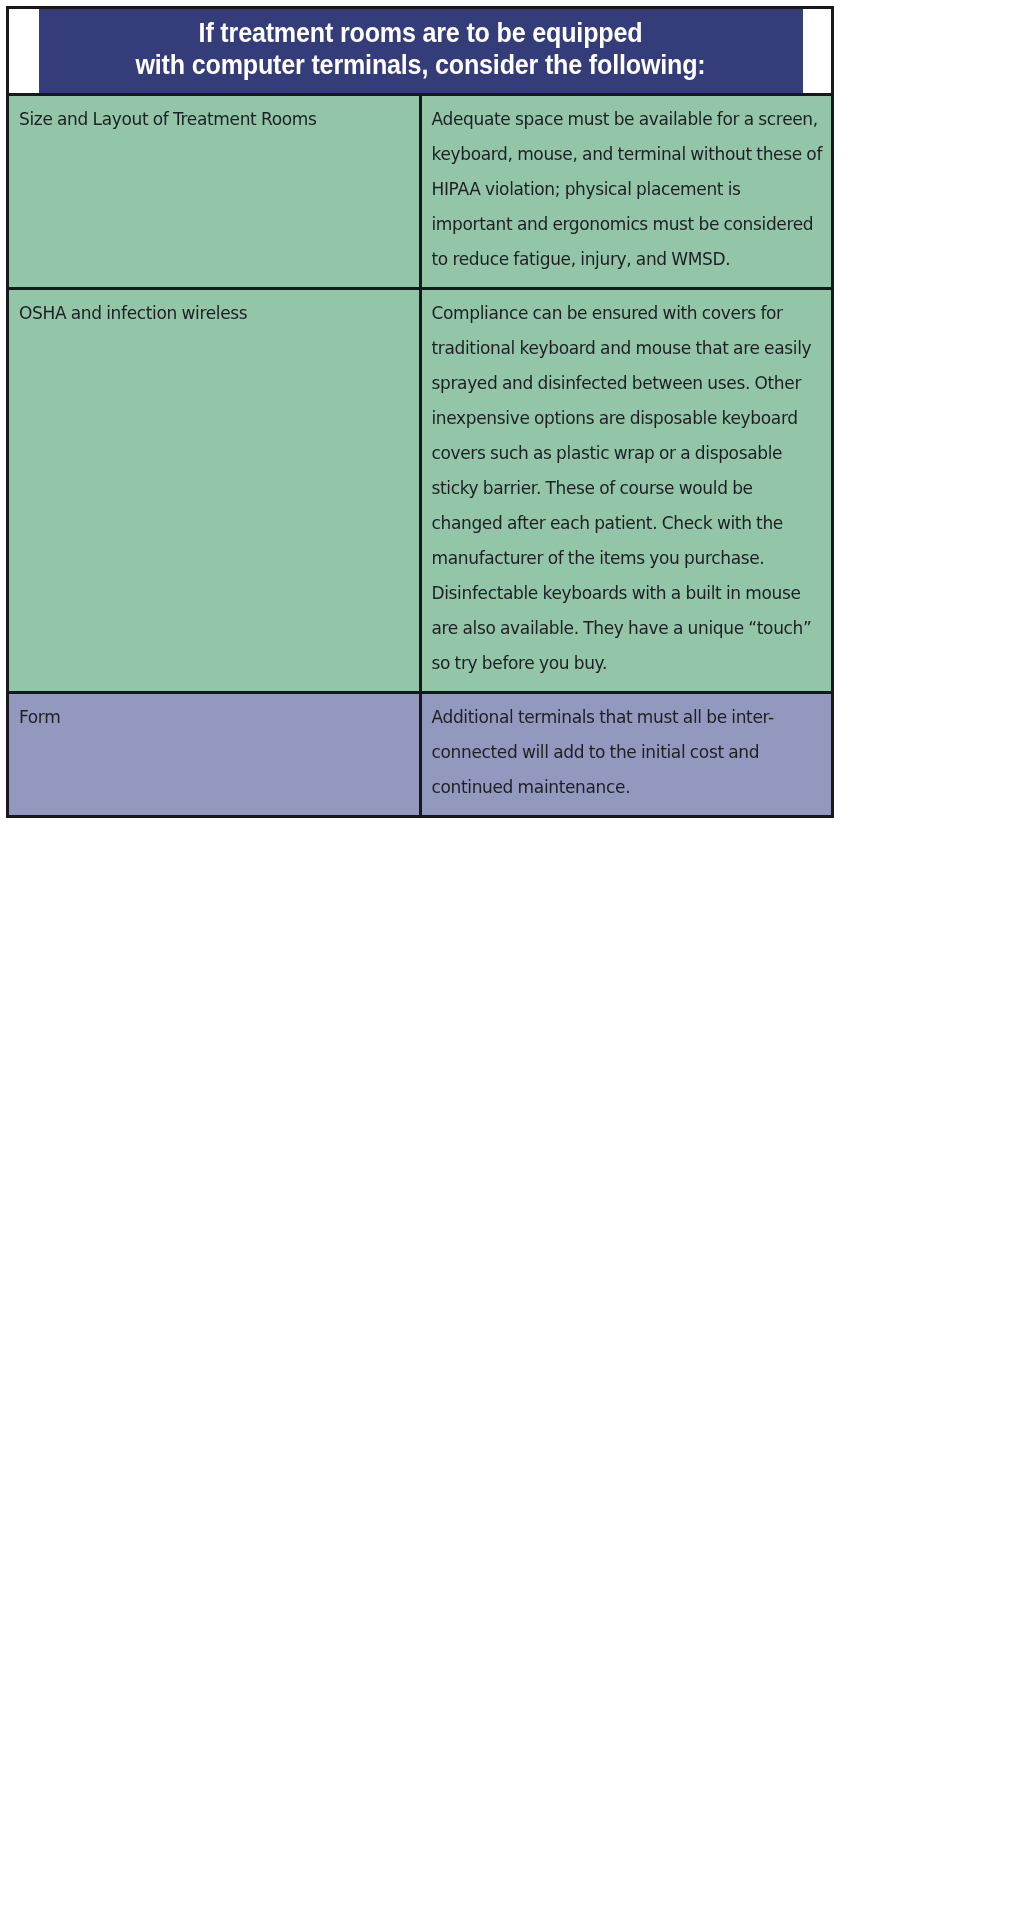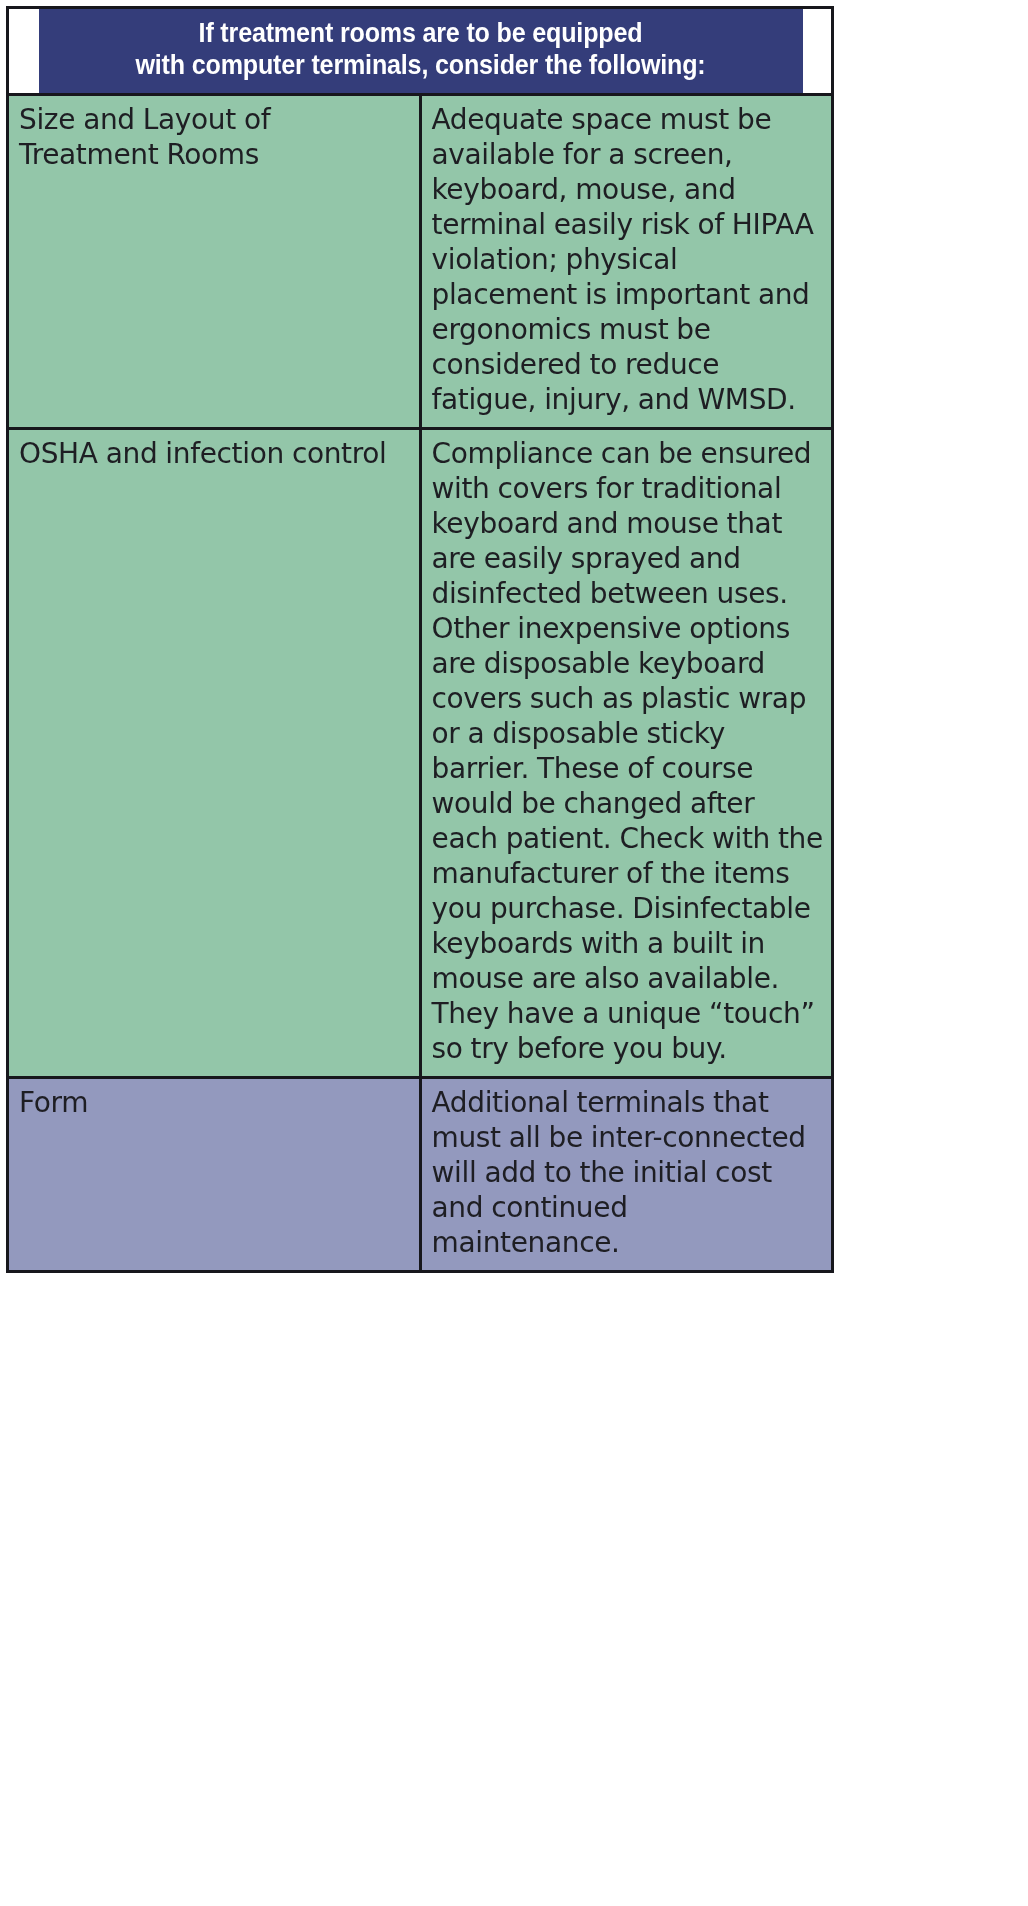--- a/index.html
+++ b/index.html
@@ -39,21 +39,21 @@
     font-family: "Liberation Sans", sans-serif;
     font-stretch: condensed;
     transform: scaleX(0.93);
     transform-origin: center;
   }
   .hdr-line { display: block; white-space: nowrap; }
   .row-cell {
     vertical-align: top;
     border: 3px solid #17171c;
     color: #1e1e23;
-    font-size: 28px;
+    font-size: 17px;
     line-height: 35px;
     padding: 6px 8px 10px 10px;
     font-family: "DejaVu Sans", sans-serif;
     letter-spacing: -0.35px;
     word-spacing: -0.5px;
   }
   .col-label { width: 424px; }
   .col-body  { width: 404px; }
   .green { background: #93c6a9; }
   .purple { background: #9399be; }
@@ -67,24 +67,24 @@
       <tr>
         <th class="hdr-cell" colspan="2">
           <span class="hdr-line">If treatment rooms are to be equipped</span>
           <span class="hdr-line">with computer terminals, consider the following:</span>
         </th>
       </tr>
     </thead>
     <tbody>
       <tr>
         <td class="row-cell col-label green">Size and Layout of Treatment Rooms</td>
-        <td class="row-cell col-body green">Adequate space must be available for a screen, keyboard, mouse, and terminal easily risk of HIPAA violation; physical placement is important and ergonomics must be considered to reduce fatigue, injury, and WMSD.</td>
+        <td class="row-cell col-body green">Adequate space must be available for a screen, keyboard, mouse, and terminal without these of HIPAA violation; physical placement is important and ergonomics must be considered to reduce fatigue, injury, and WMSD.</td>
       </tr>
       <tr>
-        <td class="row-cell col-label green">OSHA and infection control</td>
+        <td class="row-cell col-label green">OSHA and infection wireless</td>
         <td class="row-cell col-body green">Compliance can be ensured with covers for traditional keyboard and mouse that are easily sprayed and disinfected between uses. Other inexpensive options are disposable keyboard covers such as plastic wrap or a disposable sticky barrier. These of course would be changed after each patient. Check with the manufacturer of the items you purchase. Disinfectable keyboards with a built in mouse are also available. They have a unique “touch” so try before you buy.</td>
       </tr>
       <tr>
         <td class="row-cell col-label purple">Form</td>
         <td class="row-cell col-body purple">Additional terminals that must all be inter-connected will add to the initial cost and continued maintenance.</td>
       </tr>
     </tbody>
   </table>
 </div>
 

